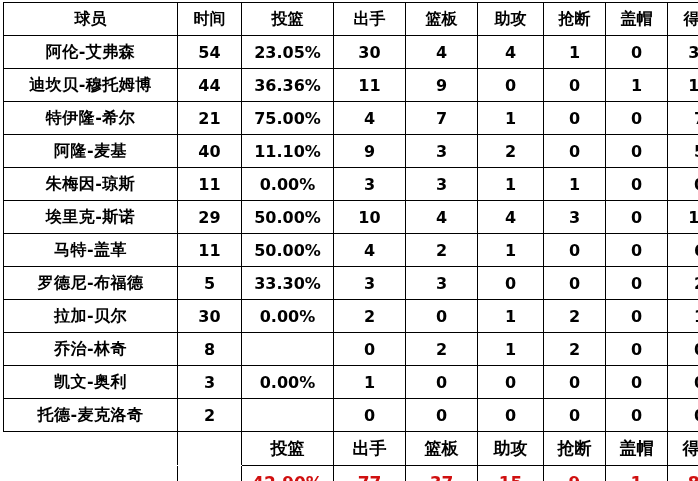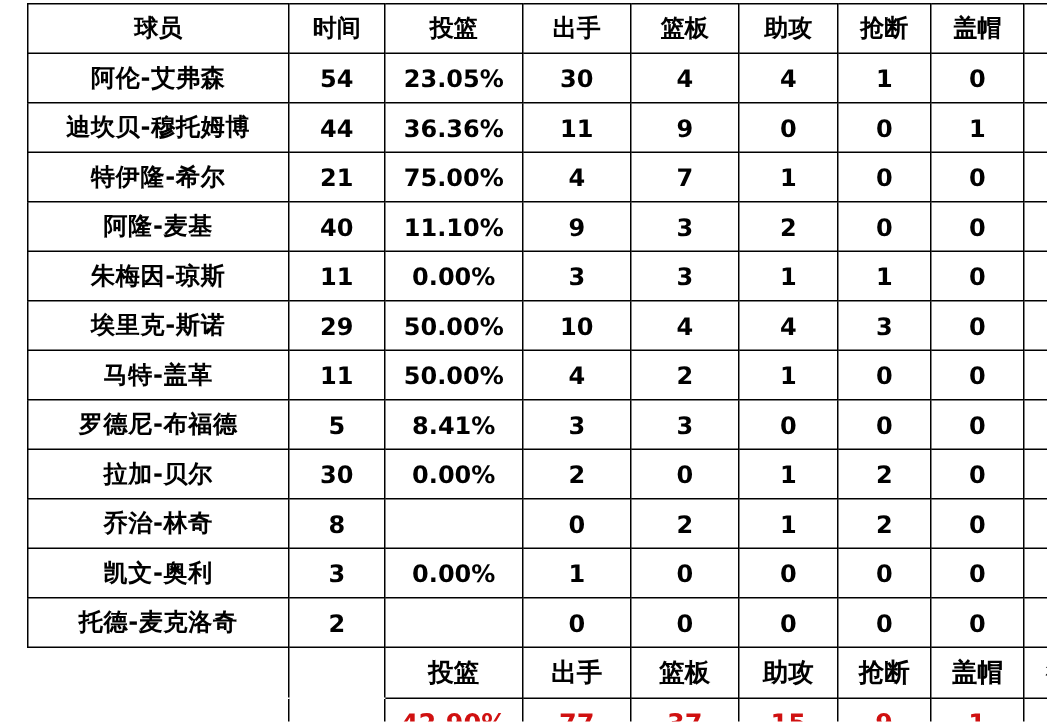--- a/index.html
+++ b/index.html
@@ -11,21 +11,21 @@
     width: 698px;
     height: 481px;
     font-family: "DejaVu Sans", "Liberation Sans", sans-serif;
     color: #000000;
     overflow: hidden;
   }
   .sheet {
     width: 626px;
     height: 481px;
     box-sizing: border-box;
-    padding: 2px 1px 1px 18px;
+    padding: 2px 1px 1px 3px;
   }
   table.stats {
     width: 696px;
     border-collapse: collapse;
     table-layout: fixed;
   }
   table.stats td, table.stats th {
     border: 1px solid #000000;
     text-align: center;
     vertical-align: middle;
@@ -181,21 +181,21 @@
         <td class="num">4</td>
         <td class="num">2</td>
         <td class="num">1</td>
         <td class="num">0</td>
         <td class="num">0</td>
         <td class="num">6</td>
       </tr>
       <tr>
         <td class="player-cell">罗德尼-布福德</td>
         <td class="num">5</td>
-        <td class="num">8.41%</td>
+        <td class="num">33.30%</td>
         <td class="num">3</td>
         <td class="num">3</td>
         <td class="num">0</td>
         <td class="num">0</td>
         <td class="num">0</td>
         <td class="num">2</td>
       </tr>
       <tr>
         <td class="player-cell">拉加-贝尔</td>
         <td class="num">30</td>

